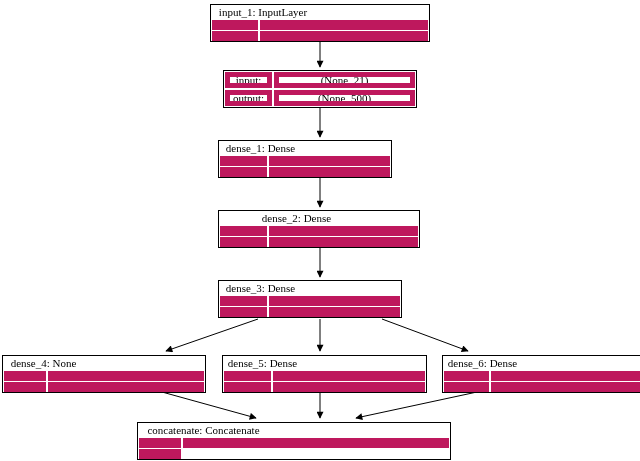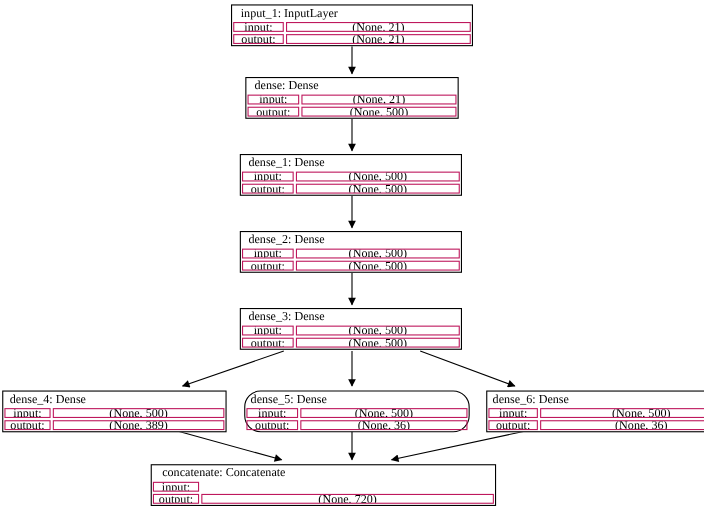--- a/index.html
+++ b/index.html
@@ -51,45 +51,45 @@
     min-width: 0;
   }
   .node .row {
     flex: 1 1 0;
     display: flex;
     gap: 2px;
     min-height: 0;
   }
   .node .cell {
     box-sizing: border-box;
-    border: 1px solid #be185d;
+    border: 5px solid #be185d;
     display: flex;
     align-items: center;
     justify-content: center;
     white-space: nowrap;
     overflow: hidden;
     text-align: right;
   }
   .node .label { flex: 0 0 auto; }
   .node .value { flex: 1 1 auto; text-decoration: underline; }
 
   
   #n0 { left: 210px; top: 4px;   width: 220px; }
   #n0 .title { width: 102px; }  #n0 .label { width: 46px; }
   #n1 { left: 223px; top: 70px;  width: 194px; }
   #n1 .title { width: 71px; }   #n1 .label { width: 47px; }
-  #n2 { left: 218px; top: 140px; width: 202px; }
+  #n2 { left: 218px; top: 140px; width: 174px; }
   #n2 .title { width: 81px; }   #n2 .label { width: 47px; }
   #n3 { left: 218px; top: 210px; width: 202px; }
-  #n3 .title { width: 81px; }   #n3 .label { width: 47px; }
-  #n4 { left: 218px; top: 280px; width: 202px; }
+  #n3 .title { width: 81px; margin-left: 36px; }   #n3 .label { width: 47px; }
+  #n4 { left: 218px; top: 280px; width: 184px; }
   #n4 .title { width: 81px; }   #n4 .label { width: 47px; }
   #n5 { left: 2px;   top: 355px; width: 204px; }
   #n5 .title { width: 79px; }   #n5 .label { width: 42px; }
-  #n6 { left: 222px; top: 355px; width: 205px; border-radius: 15px; }
+  #n6 { left: 222px; top: 355px; width: 205px; }
   #n6 .title { width: 77px; }   #n6 .label { width: 47px; }
   #n7 { left: 442px; top: 355px; width: 235px; }
   #n7 .title { width: 77px; }   #n7 .label { width: 45px; }
   #n8 { left: 137px; top: 422px; width: 314px; }
   #n8 .title { width: 129px; }  #n8 .label { width: 42px; }
 </style>
 </head>
 <body>
 
 <div id="canvas">
@@ -120,21 +120,20 @@
         <div class="cell value">(None, 21)</div>
       </div>
       <div class="row">
         <div class="cell label">output:</div>
         <div class="cell value">(None, 21)</div>
       </div>
     </div>
   </div>
 
   <div class="node" id="n1">
-    <div class="title">dense: Dense</div>
     <div class="io">
       <div class="row">
         <div class="cell label">input:</div>
         <div class="cell value">(None, 21)</div>
       </div>
       <div class="row">
         <div class="cell label">output:</div>
         <div class="cell value">(None, 500)</div>
       </div>
     </div>
@@ -176,21 +175,21 @@
         <div class="cell value">(None, 500)</div>
       </div>
       <div class="row">
         <div class="cell label">output:</div>
         <div class="cell value">(None, 500)</div>
       </div>
     </div>
   </div>
 
   <div class="node" id="n5">
-    <div class="title">dense_4: Dense</div>
+    <div class="title">dense_4: None</div>
     <div class="io">
       <div class="row">
         <div class="cell label">input:</div>
         <div class="cell value">(None, 500)</div>
       </div>
       <div class="row">
         <div class="cell label">output:</div>
         <div class="cell value">(None, 389)</div>
       </div>
     </div>
@@ -222,21 +221,21 @@
         <div class="cell value">(None, 36)</div>
       </div>
     </div>
   </div>
 
   <div class="node" id="n8">
     <div class="title">concatenate: Concatenate</div>
     <div class="io">
       <div class="row">
         <div class="cell label">input:</div>
-      </div>
-      <div class="row">
-        <div class="cell label">output:</div>
-        <div class="cell value">(None, 720)</div>
+        <div class="cell value">[(None, 648), (None, 36), (None, 36)]</div>
+      </div>
+      <div class="row">
+        <div class="cell label">output:</div>
       </div>
     </div>
   </div>
 
 </div>
 
 </body></html>

